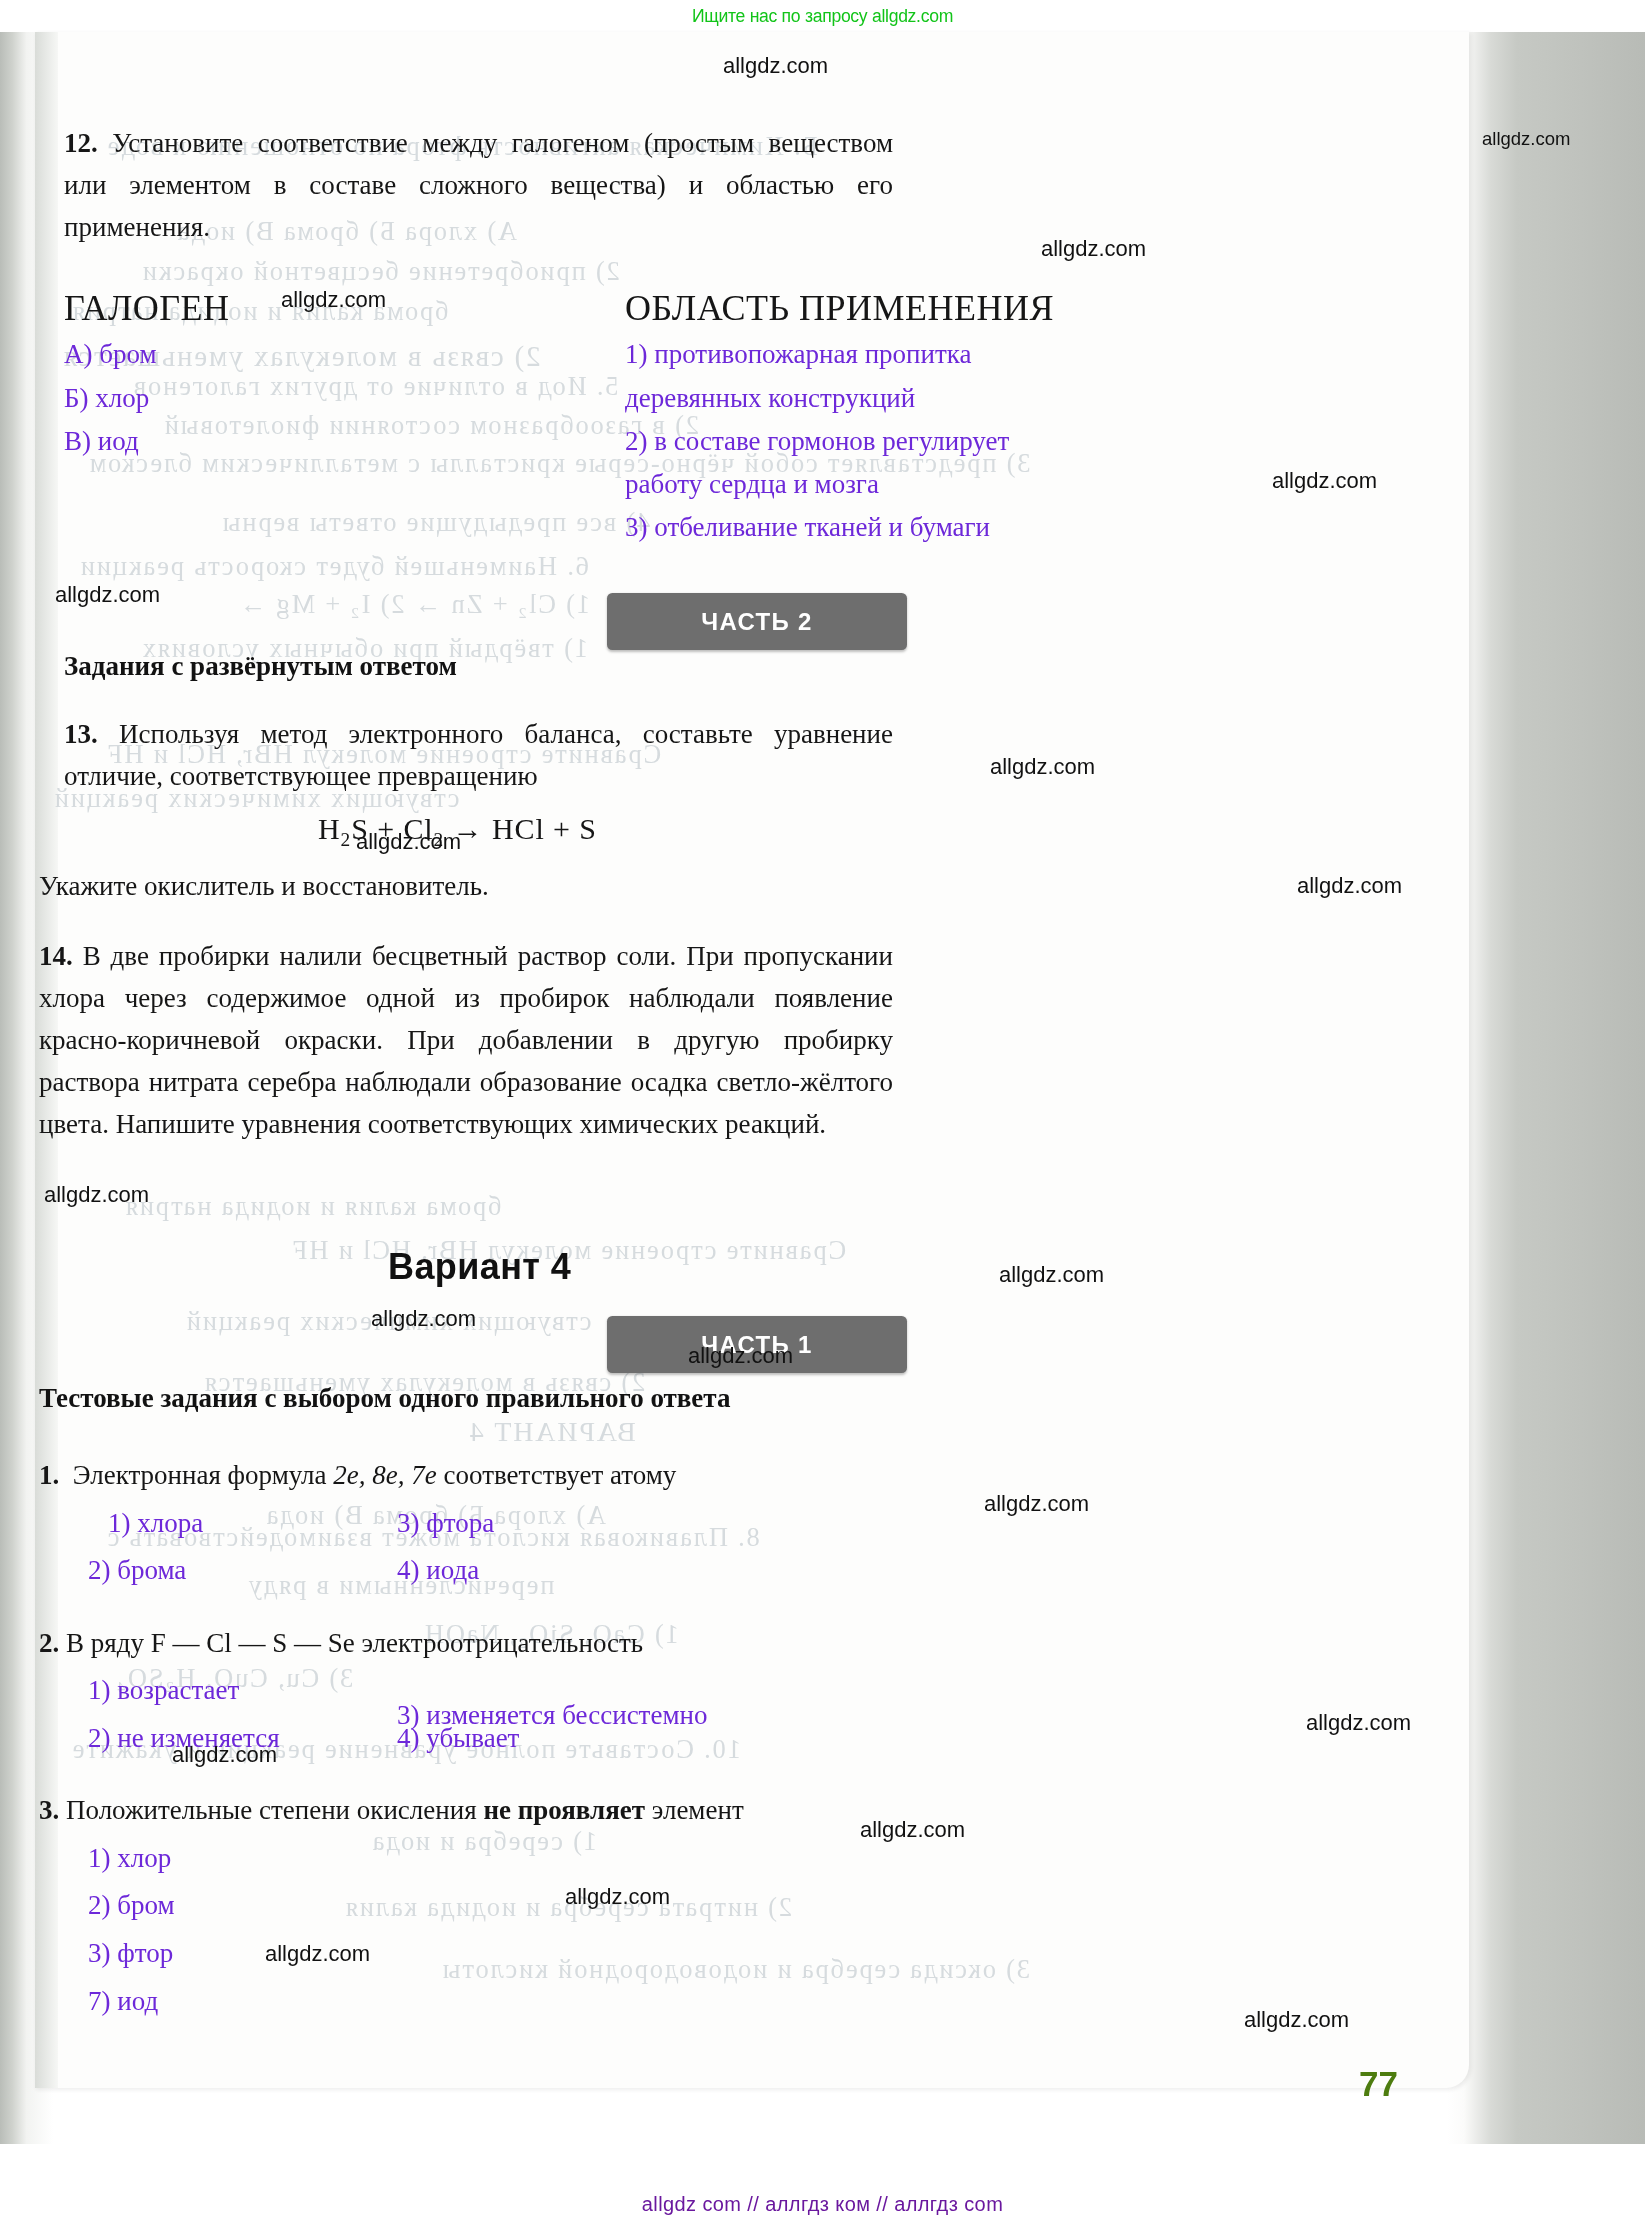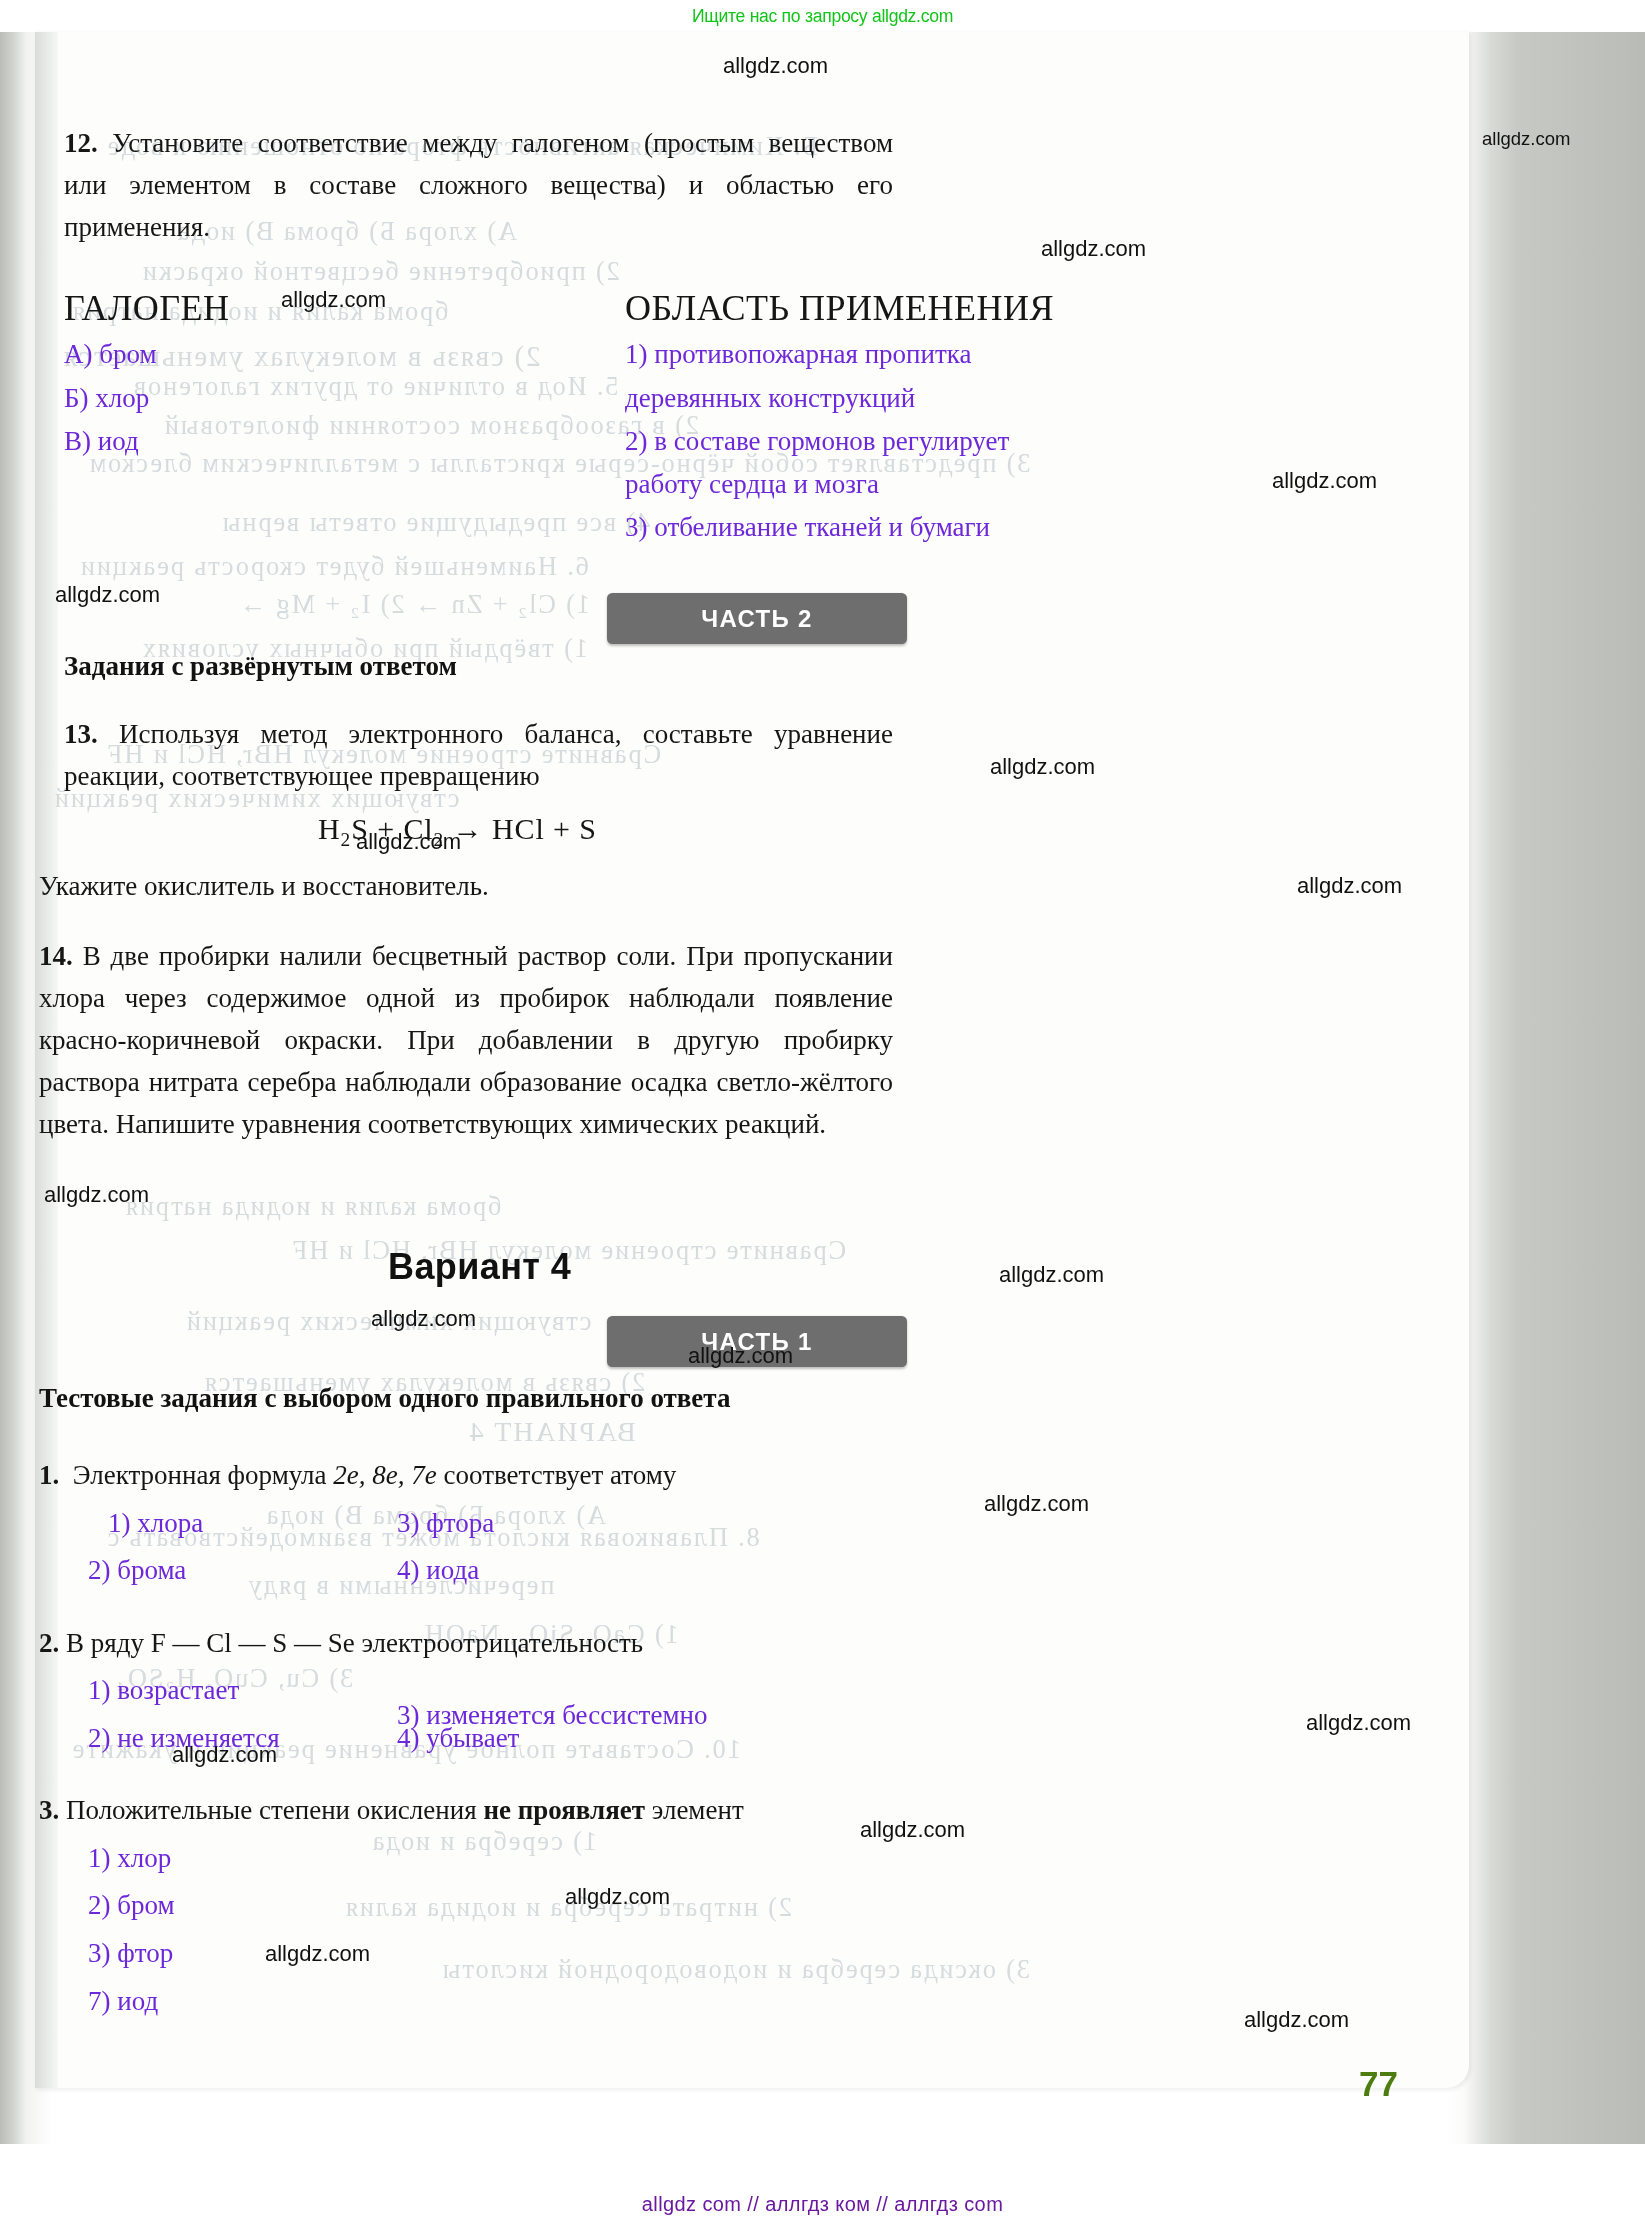--- a/index.html
+++ b/index.html
@@ -103,21 +103,21 @@
     font-size: 36px;
     letter-spacing: 0.5px;
     color: #161616;
   }
 
   .opt { font-size: 27px; line-height: 42px; color: #6d28d9; }
 
   
   .badge {
     position: absolute;
-    height: 51px;
+    height: 57px;
     background: #6e6e6e;
     border-radius: 5.3px 5.3px 5.3px 5.3px;
     display: flex;
     align-items: center;
     justify-content: center;
     color: #ffffff;
     font-family: "Liberation Sans", sans-serif;
     font-weight: bold;
     font-size: 24px;
     letter-spacing: 1.3px;
@@ -242,21 +242,21 @@
   <div class="task opt" style="left:625px; top:506px;">3) отбеливание тканей и бумаги</div>
 
   <div class="badge" style="left:607px; top:593px; width:300px;">
     <span>ЧАСТЬ 2</span>
   </div>
 
   <div class="sec-title" style="left:64px; top:651px;">Задания с развёрнутым ответом</div>
 
   <div class="task just" style="left:64px; top:713px; width:829px;">
     <span class="num">13.</span>
-    <span>Используя метод электронного баланса, составьте уравнение реакции, соответствующее превращению</span>
+    <span>Используя метод электронного баланса, составьте уравнение отличие, соответствующее превращению</span>
   </div>
 
   <div class="equation" style="left:318px; top:812px;">
     <span>H</span><sub>2</sub><span>S</span>
     <span>+</span>
     <span>Cl</span><sub>2</sub>
     <span>→</span>
     <span>HCl</span>
     <span>+</span>
     <span>S</span>

